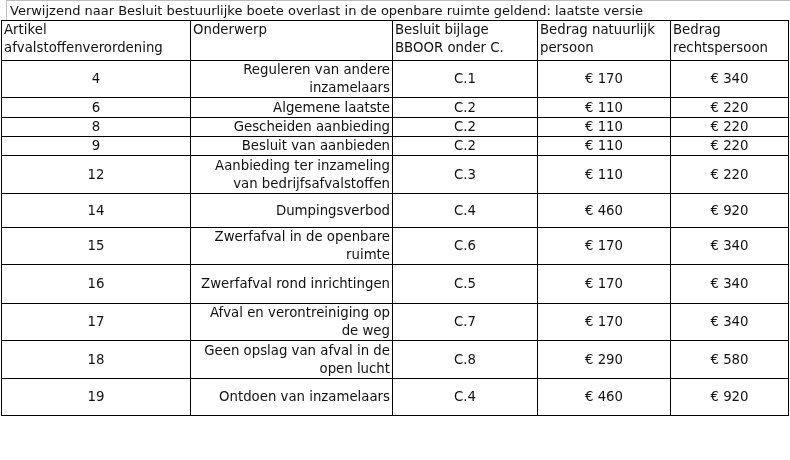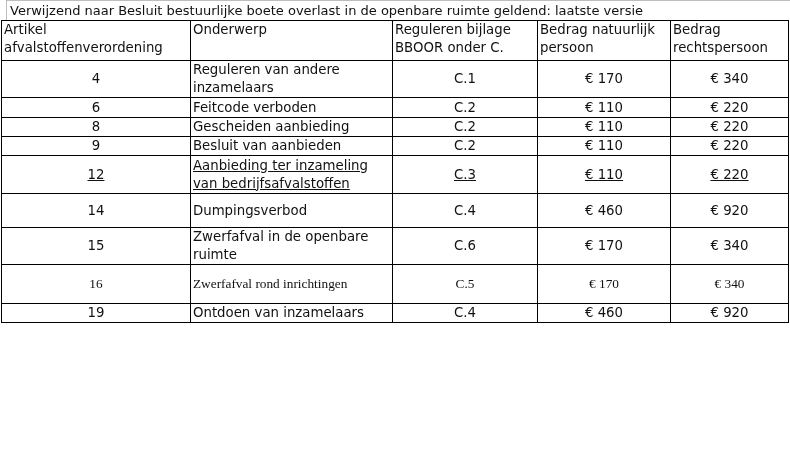--- a/index.html
+++ b/index.html
@@ -7,102 +7,116 @@
          font-family:"DejaVu Sans", sans-serif; color:#111; }
   .title { position:absolute; left:6px; top:0; width:786px; height:20px;
            border:1px solid #bdbdbd; border-bottom:none; box-sizing:border-box;
            font-size:13px; line-height:20px; padding-left:3px; white-space:nowrap; }
   table { position:absolute; left:1px; top:20px; border-collapse:collapse;
           table-layout:fixed; width:787px; }
   td, th { border:1.5px solid #000; font-size:13.3px; line-height:18px;
            padding:0 2px; vertical-align:middle; font-weight:normal; }
   th { text-align:left; vertical-align:top; }
   td.c { text-align:center; }
-  td.l { text-align:left; }
+  td.l { text-align:right; }
 </style>
 </head>
 <body>
 
 <div class="title">Verwijzend naar Besluit bestuurlijke boete overlast in de openbare ruimte geldend: laatste versie</div>
 
 <table>
   <colgroup>
     <col style="width:189px">
       <col style="width:202px">
       <col style="width:145px">
       <col style="width:133px">
       <col style="width:118px">
   </colgroup>
   <thead>
     <tr style="height:40px">
       <th>Artikel afvalstoffenverordening</th>
       <th>Onderwerp</th>
-      <th>Reguleren bijlage BBOOR onder C.</th>
+      <th>Besluit bijlage BBOOR onder C.</th>
       <th>Bedrag natuurlijk persoon</th>
       <th>Bedrag rechtspersoon</th>
     </tr>
   </thead>
   <tbody id="tbody">
       <tr style="height: 36px;">
         <td class="c">4</td>
         <td class="l">Reguleren van andere inzamelaars</td>
         <td class="c">C.1</td>
         <td class="c">€ 170</td>
         <td class="c">€ 340</td>
       </tr>
       <tr style="height: 20px;">
         <td class="c">6</td>
-        <td class="l">Feitcode verboden</td>
+        <td class="l">Algemene laatste</td>
         <td class="c">C.2</td>
         <td class="c">€ 110</td>
         <td class="c">€ 220</td>
       </tr>
       <tr style="height: 19px;">
         <td class="c">8</td>
         <td class="l">Gescheiden aanbieding</td>
         <td class="c">C.2</td>
         <td class="c">€ 110</td>
         <td class="c">€ 220</td>
       </tr>
       <tr style="height: 19px;">
         <td class="c">9</td>
         <td class="l">Besluit van aanbieden</td>
         <td class="c">C.2</td>
         <td class="c">€ 110</td>
         <td class="c">€ 220</td>
       </tr>
-      <tr style="height: 38px; text-decoration: underline;">
+      <tr style="height: 38px;">
         <td class="c">12</td>
         <td class="l">Aanbieding ter inzameling van bedrijfsafvalstoffen</td>
         <td class="c">C.3</td>
         <td class="c">€ 110</td>
         <td class="c">€ 220</td>
       </tr>
       <tr style="height: 34px;">
         <td class="c">14</td>
         <td class="l">Dumpingsverbod</td>
         <td class="c">C.4</td>
         <td class="c">€ 460</td>
         <td class="c">€ 920</td>
       </tr>
       <tr style="height: 37px;">
         <td class="c">15</td>
         <td class="l">Zwerfafval in de openbare ruimte</td>
         <td class="c">C.6</td>
         <td class="c">€ 170</td>
         <td class="c">€ 340</td>
       </tr>
-      <tr style="height: 39px; font-family: Liberation Serif, serif;">
+      <tr style="height: 39px;">
         <td class="c">16</td>
         <td class="l">Zwerfafval rond inrichtingen</td>
         <td class="c">C.5</td>
         <td class="c">€ 170</td>
         <td class="c">€ 340</td>
       </tr>
-      <tr style="height: 19px;">
+      <tr style="height: 36px;">
+        <td class="c">17</td>
+        <td class="l">Afval en verontreiniging op de weg</td>
+        <td class="c">C.7</td>
+        <td class="c">€ 170</td>
+        <td class="c">€ 340</td>
+      </tr>
+      <tr style="height: 38px;">
+        <td class="c">18</td>
+        <td class="l">Geen opslag van afval in de open lucht</td>
+        <td class="c">C.8</td>
+        <td class="c">€ 290</td>
+        <td class="c">€ 580</td>
+      </tr>
+      <tr style="height: 37px;">
         <td class="c">19</td>
         <td class="l">Ontdoen van inzamelaars</td>
         <td class="c">C.4</td>
         <td class="c">€ 460</td>
         <td class="c">€ 920</td>
       </tr>
     </tbody>
 </table>
 
 </body></html>

